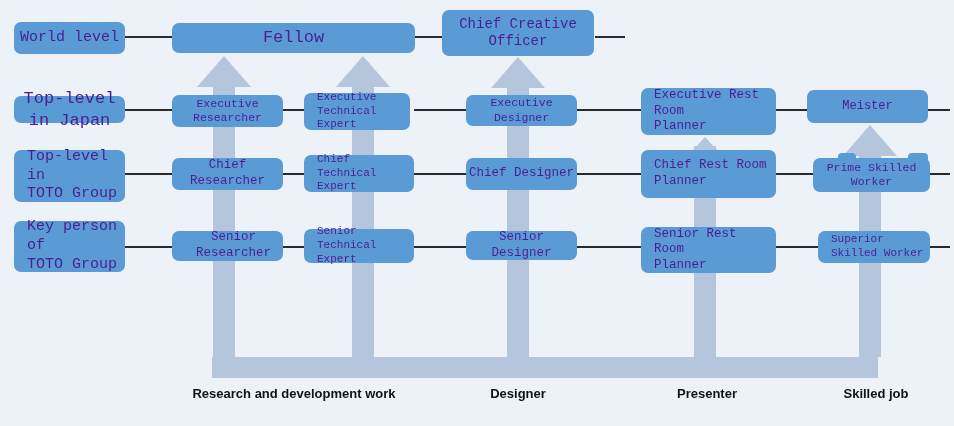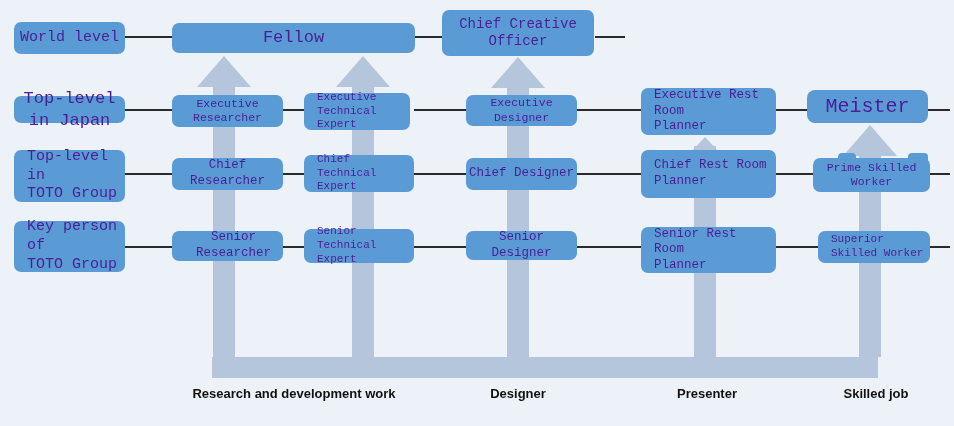--- a/index.html
+++ b/index.html
@@ -126,21 +126,21 @@
 
   <div class="box" style="left:172px; top:23px; width:243px; height:30px; font-size:17px;">Fellow</div>
   <div class="box" style="left:442px; top:10px; width:152px; height:46px; font-size:14px;">Chief Creative Officer</div>
 
   <div class="box" style="left:172px; top:95px; width:111px; height:32px; font-size:11.5px;">Executive Researcher</div>
   <div class="box left pre" style="left:304px; top:93px; width:106px; height:37px; font-size:11px;">Executive Technical
 Expert</div>
   <div class="box" style="left:466px; top:95px; width:111px; height:31px; font-size:11.5px;">Executive  Designer</div>
   <div class="box left pre" style="left:641px; top:88px; width:135px; height:47px; font-size:12.5px;">Executive Rest Room
 Planner</div>
-  <div class="box" style="left:807px; top:90px; width:121px; height:33px; font-size:20px;border-radius:8px;">Meister</div>
+  <div class="box" style="left:807px; top:90px; width:121px; height:33px; font-size:12px;">Meister</div>
 
   <div class="box" style="left:172px; top:158px; width:111px; height:32px; font-size:12.5px;">Chief Researcher</div>
   <div class="box left pre" style="left:304px; top:155px; width:110px; height:37px; font-size:11px;">Chief Technical
 Expert</div>
   <div class="box" style="left:466px; top:158px; width:111px; height:32px; font-size:12.5px;">Chief  Designer</div>
   <div class="box left pre" style="left:641px; top:150px; width:135px; height:48px; font-size:12.5px;">Chief Rest Room
 Planner</div>
   <div class="tab" style="left:838px; top:153px; width:18px; height:10px;"></div>
   <div class="tab" style="left:908px; top:153px; width:20px; height:10px;"></div>
   <div class="box" style="left:813px; top:158px; width:117px; height:34px; font-size:11.5px;">Prime Skilled Worker</div>

